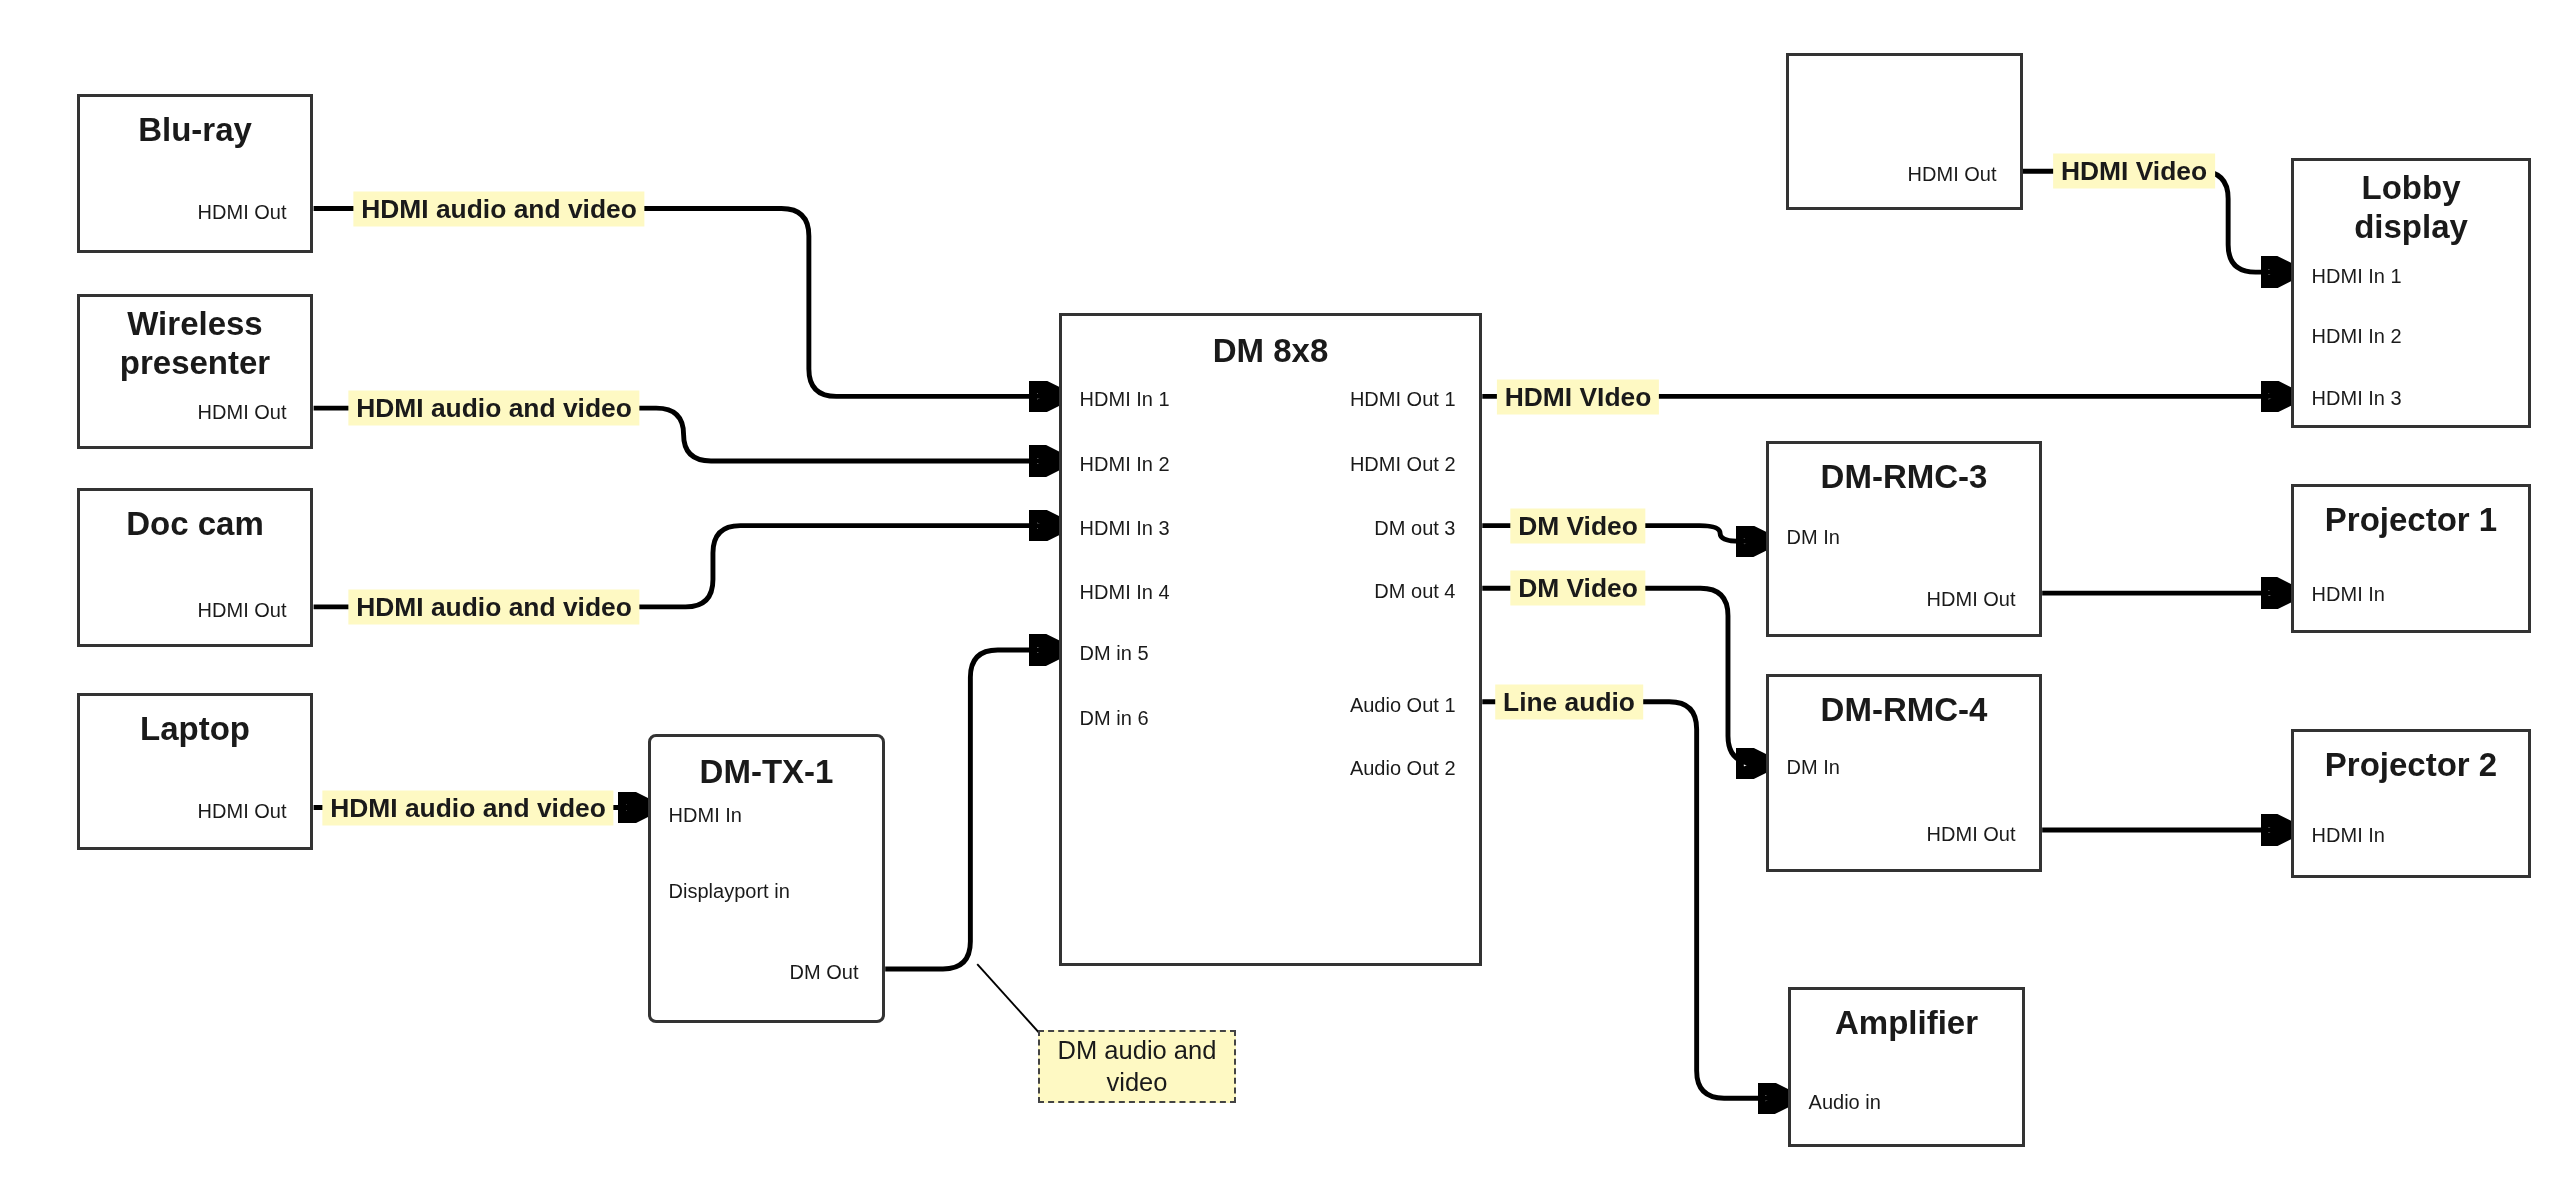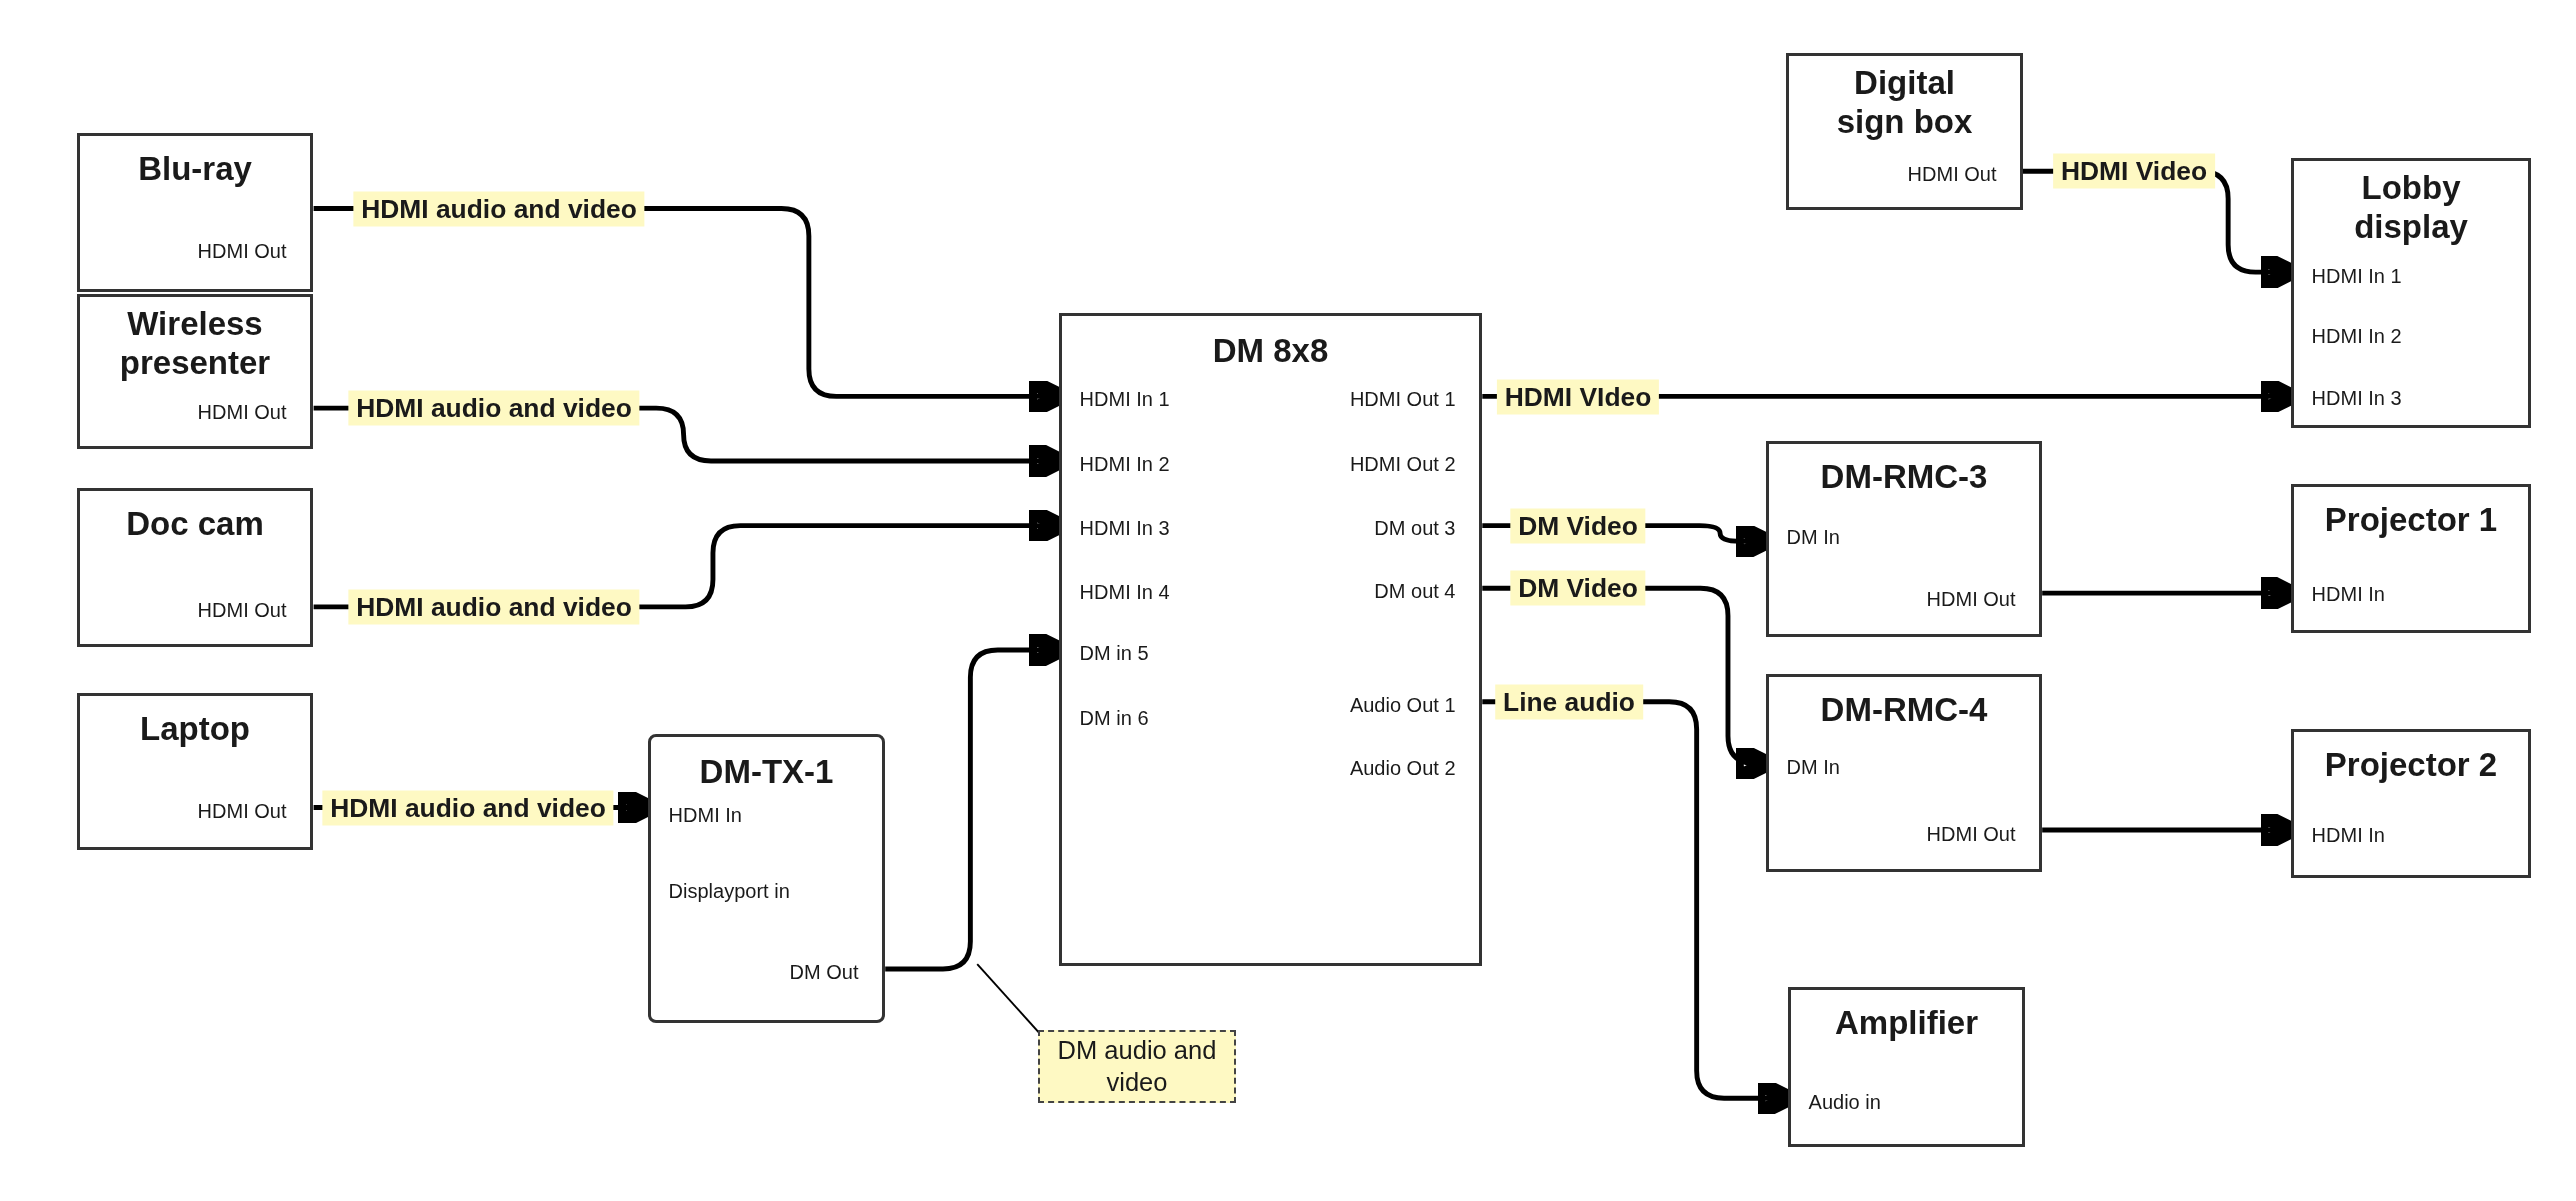--- a/index.html
+++ b/index.html
@@ -77,21 +77,21 @@
     <path d="M 1514 405 H 2338" marker-end="url(#arrow)"></path>
     <path d="M 2066 175 H 2248 Q 2276 175 2276 203 V 250 Q 2276 278 2304 278 H 2338" marker-end="url(#arrow)"></path>
     <path d="M 1514 537 H 1736 Q 1757 537 1757 545 Q 1757 553 1778 553 H 1802" marker-end="url(#arrow)"></path>
     <path d="M 1514 601 H 1737 Q 1765 601 1765 629 V 752 Q 1765 780 1793 780 L 1802 780" marker-end="url(#arrow)"></path>
     <path d="M 1514 717 H 1705 Q 1733 717 1733 745 V 1094 Q 1733 1122 1761 1122 H 1824" marker-end="url(#arrow)"></path>
     <path d="M 2086 606 H 2338" marker-end="url(#arrow)"></path>
     <path d="M 2086 848 H 2338" marker-end="url(#arrow)"></path>
     <path class="thin" d="M 998 985 L 1062 1056"></path>
   </svg>
 
-  <div class="box" style="left:77px;top:94px;width:236px;height:159px;margin-top:39px;">
+  <div class="box" style="left:77px;top:94px;width:236px;height:159px;">
     <div class="title" style="top:13.7px;">Blu-ray</div>
     <div class="port pr" style="top:115px;">HDMI Out</div>
   </div>
 
   <div class="box" style="left:77px;top:294px;width:236px;height:155px;">
     <div class="title" style="top:7.8px;">Wireless presenter</div>
     <div class="port pr" style="top:115px;">HDMI Out</div>
   </div>
 
   <div class="box" style="left:77px;top:488px;width:236px;height:159px;">
@@ -121,21 +121,20 @@
     <div class="port pl" style="top:402px;">DM in 6</div>
     <div class="port pr" style="top:83px;">HDMI Out 1</div>
     <div class="port pr" style="top:148px;">HDMI Out 2</div>
     <div class="port pr" style="top:212px;">DM out 3</div>
     <div class="port pr" style="top:275px;">DM out 4</div>
     <div class="port pr" style="top:389px;">Audio Out 1</div>
     <div class="port pr" style="top:452px;">Audio Out 2</div>
   </div>
 
   <div class="box" style="left:1786px;top:53px;width:237px;height:157px;">
-    <div class="title" style="top:7.8px;">Digital sign box</div>
     <div class="port pr" style="top:118px;">HDMI Out</div>
   </div>
 
   <div class="box" style="left:2291px;top:158px;width:240px;height:270px;">
     <div class="title" style="top:7.8px;">Lobby display</div>
     <div class="port pl" style="top:115px;">HDMI In 1</div>
     <div class="port pl" style="top:175px;">HDMI In 2</div>
     <div class="port pl" style="top:237px;">HDMI In 3</div>
   </div>
 

